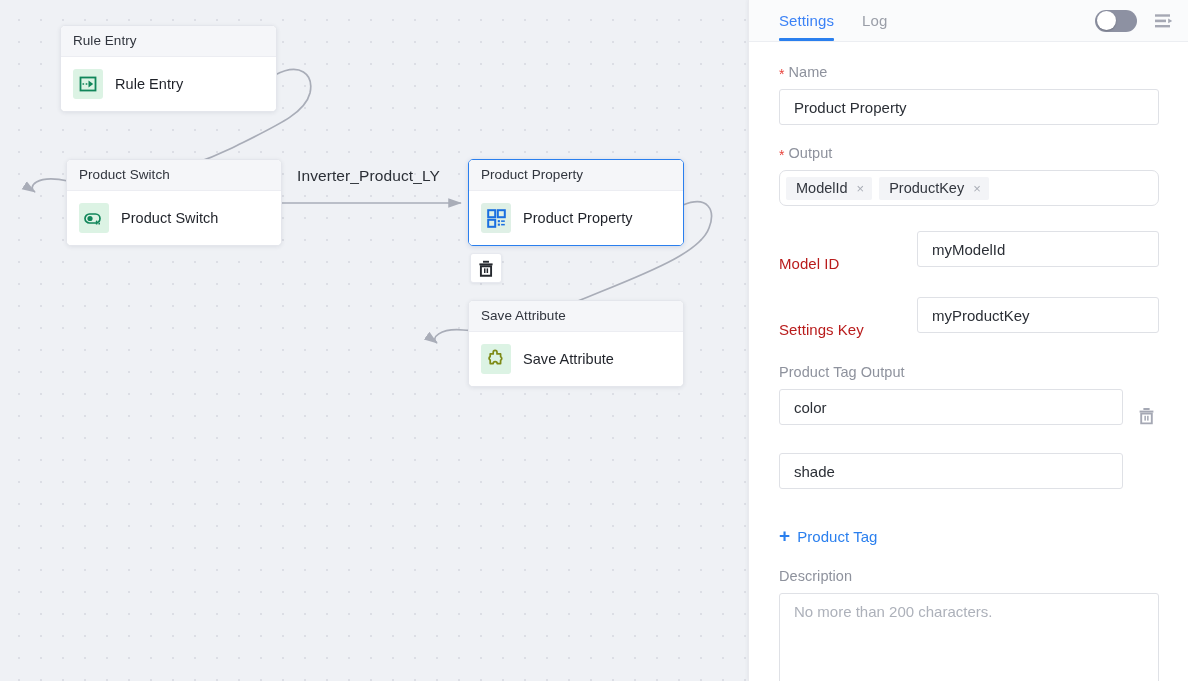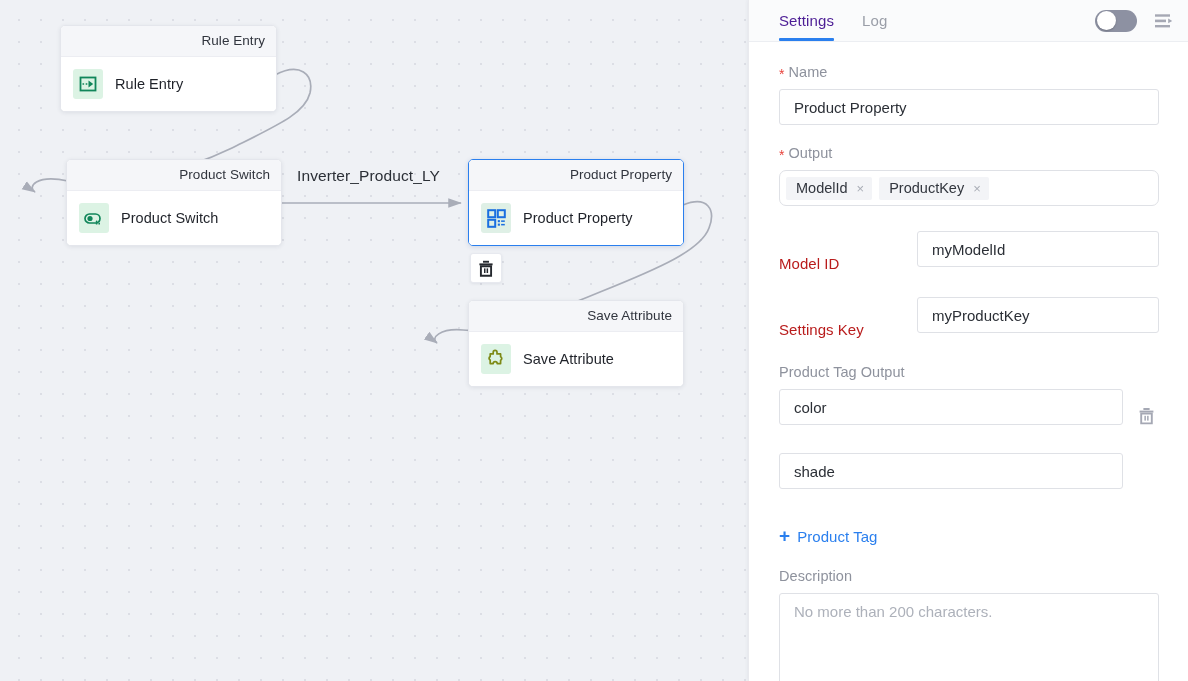--- a/index.html
+++ b/index.html
@@ -41,21 +41,20 @@
   }
 
   
   .node {
     position: absolute;
     background: #ffffff;
     border: 1px solid #e4e6ec;
     border-radius: 5px;
     box-shadow: 0 1px 4px rgba(30,40,70,0.09);
     overflow: hidden;
-    text-align: right;
   }
   .node.selected {
     border: 1.6px solid #2a7fee;
     box-shadow: 0 1px 5px rgba(30,70,140,0.16);
   }
   .node-head {
     background: #f5f6f9;
     border-bottom: 1px solid #ecedf2;
     font-size: 13.5px;
     color: #31353e;
@@ -143,21 +142,21 @@
   }
   .tabs { display: flex; align-items: center; gap: 28px; height: 41px; }
   .tab {
     position: relative;
     font-size: 15px;
     color: #9a9ea8;
     line-height: 41px;
     cursor: pointer;
     letter-spacing: 0.1px;
   }
-  .tab.active { color: #4c1d95; }
+  .tab.active { color: #3b82f6; }
   .tab.active::after {
     content: "";
     position: absolute;
     left: 0; right: 0; bottom: 0;
     height: 3px;
     background: #2a7fee;
     border-radius: 1px;
   }
   .header-right {
     margin-left: auto;

